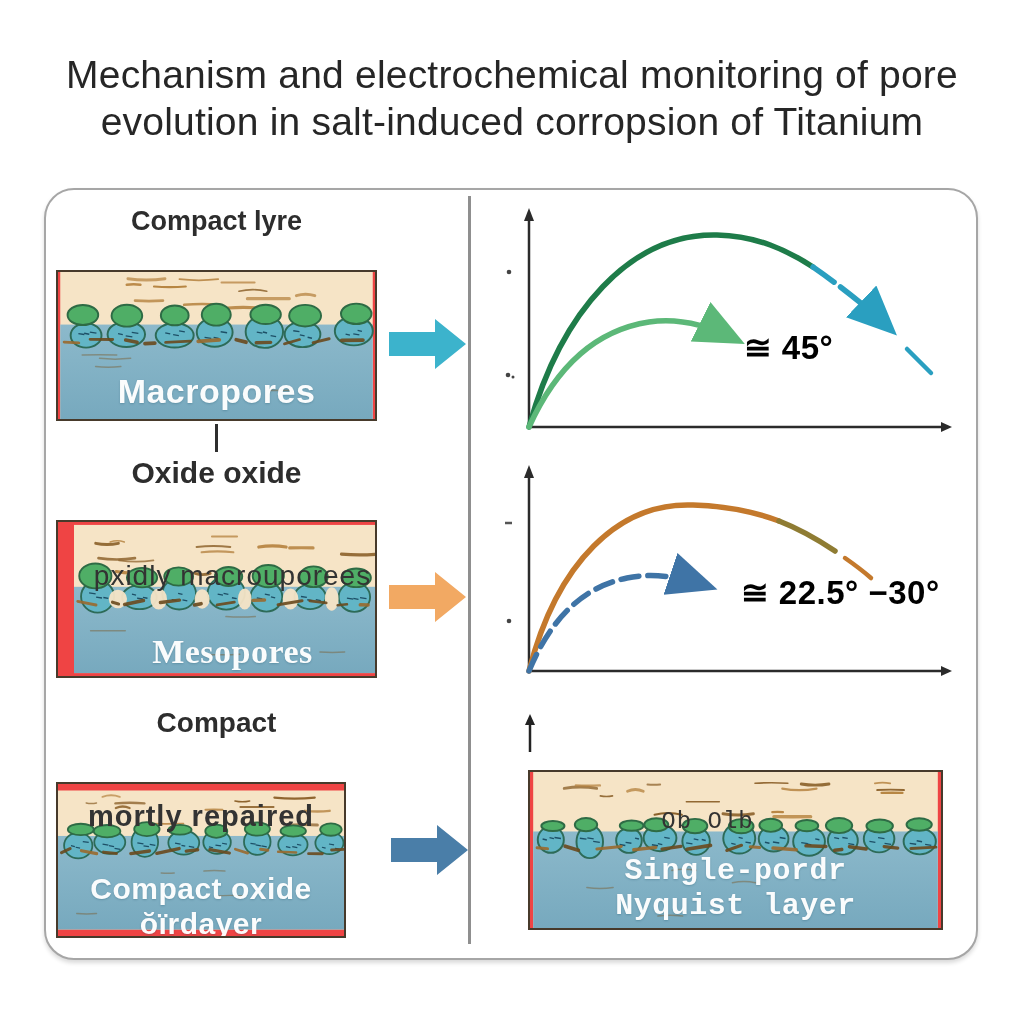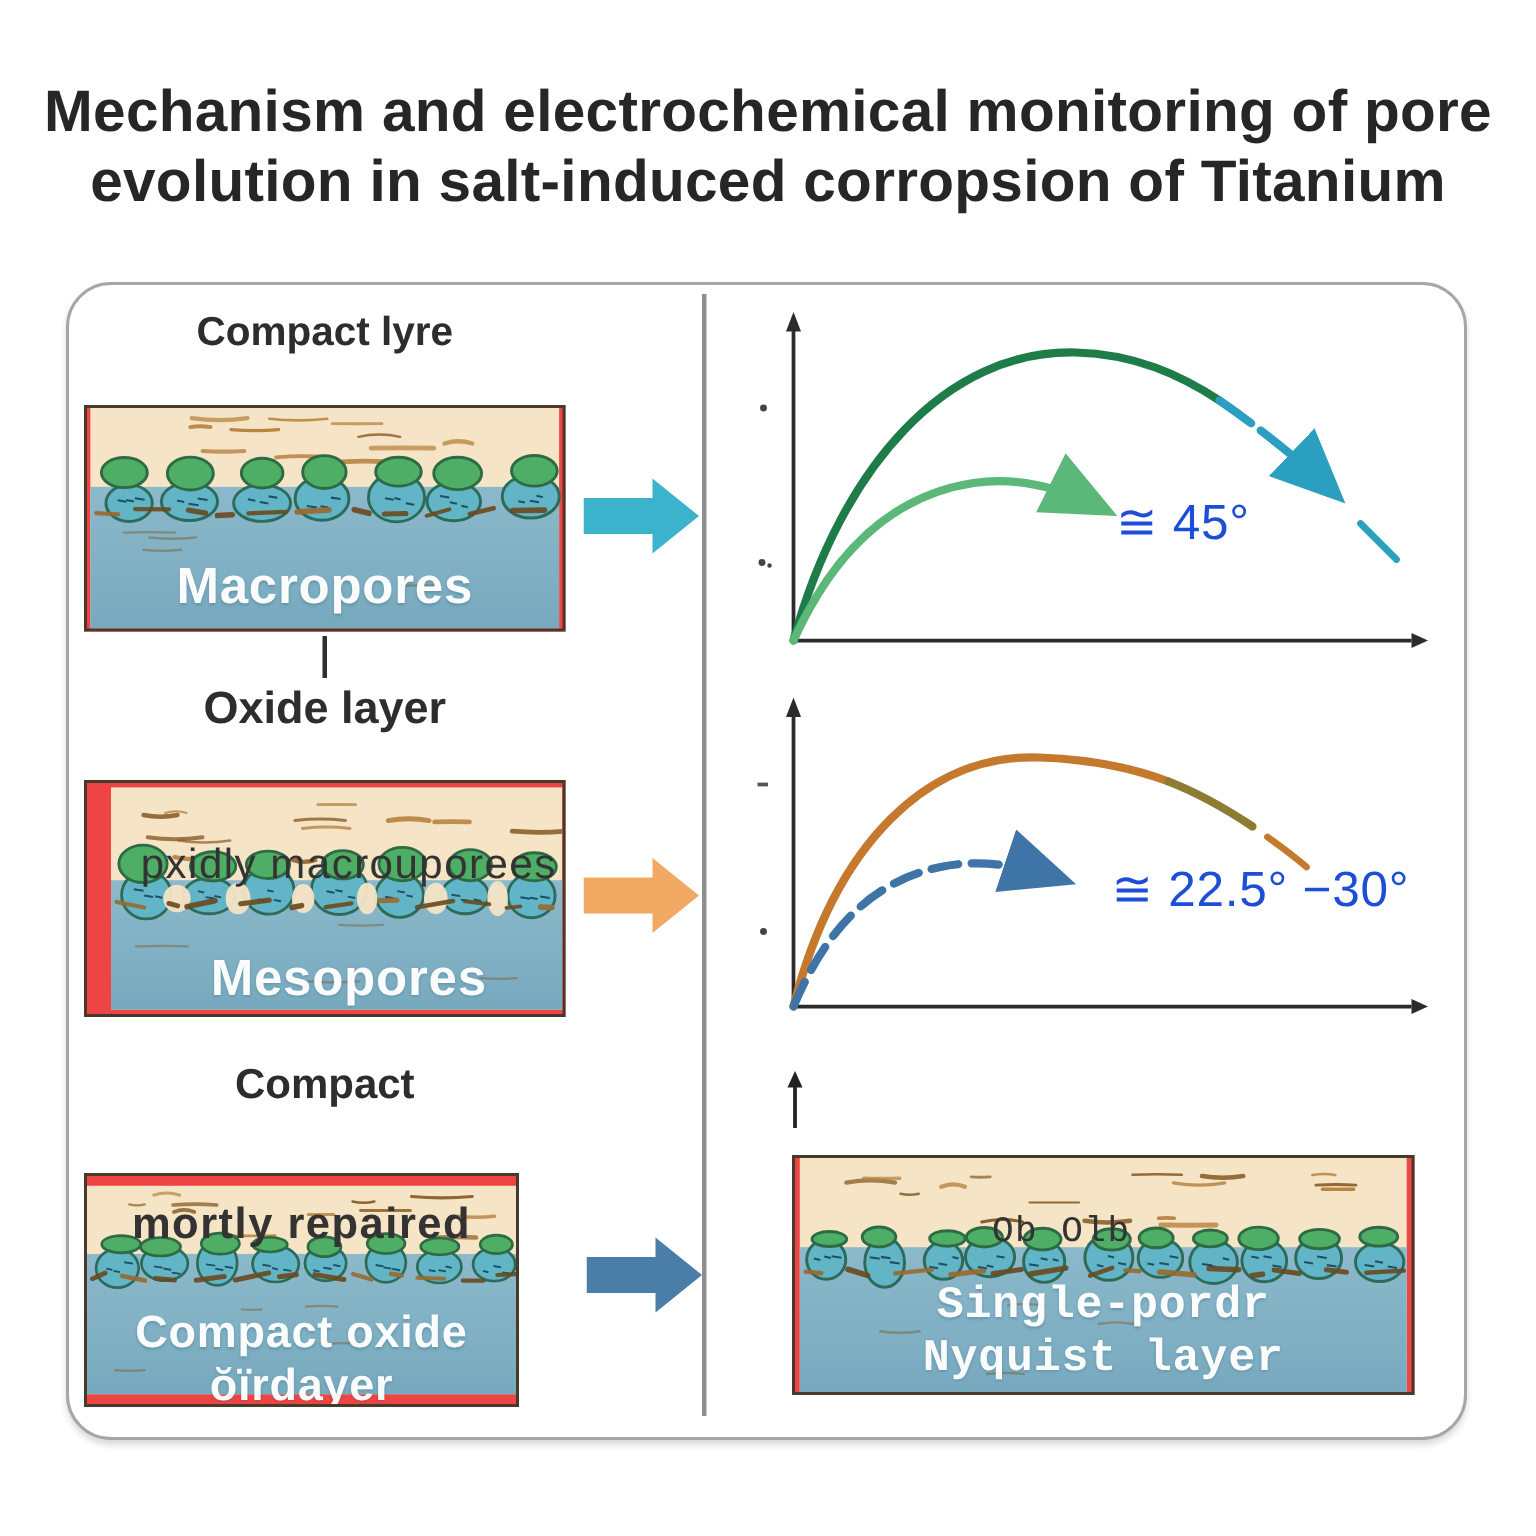--- a/index.html
+++ b/index.html
@@ -1,31 +1,31 @@
 <!DOCTYPE html>
 <html><head>
 <meta charset="utf-8">
 <style>
   html,body{margin:0;padding:0;background:#ffffff;}
   .stage{position:relative;width:1024px;height:1024px;background:#ffffff;overflow:hidden;
          font-family:"Liberation Sans",sans-serif;}
   .abs{position:absolute;}
   .title{left:0;top:52px;width:1024px;text-align:center;color:#262626;
-         font-size:39px;font-weight:700;line-height:1.2;letter-spacing:.2px;}
+         font-size:39px;font-weight:400;line-height:1.2;letter-spacing:.2px;}
   .frame{left:44px;top:188px;width:930px;height:768px;border:2.5px solid #a6a6a6;
          border-radius:30px;background:#ffffff;box-shadow:0 3px 4px rgba(0,0,0,.15);}
   .divider{left:468px;top:196px;width:2.5px;height:748px;background:#8f8f8f;}
   .rowhead{width:321px;left:56px;text-align:center;font-weight:700;color:#2d2d2d;}
   .illus{border:2.5px solid #473a2b;box-sizing:border-box;overflow:hidden;background:#ef4444;}
   .illus svg{display:block;width:100%;height:100%;}
   .ilabel{position:absolute;width:100%;text-align:center;color:rgba(255,255,255,.97);
           font-weight:700;letter-spacing:.5px;text-shadow:0 1px 2px rgba(20,70,90,.25);}
   .igarble{position:absolute;width:100%;text-align:center;color:#333333;letter-spacing:1px;}
   .connector{width:2.5px;background:#2f2f2f;}
-  .annot{color:#1d4ed8;font-size:33px;font-weight:400;letter-spacing:.5px;white-space:nowrap;}
+  .annot{color:#000000;font-size:33px;font-weight:700;letter-spacing:.5px;white-space:nowrap;}
   .plot-svg{overflow:visible;}
 </style>
 </head>
 <body>
 
 <div class="stage">
 
   <div class="abs title">
     <div>Mechanism and electrochemical monitoring of pore</div>
     <div>evolution in salt-induced corropsion of Titanium</div>
@@ -111,21 +111,21 @@
       </svg>
     <div class="ilabel" style="top:100px;font-size:34px;">Macropores</div>
   </div>
 
   <div class="abs connector" style="left:215px;top:424px;height:28px;"></div>
 
   <svg class="abs" style="left:389px;top:316px;" width="80" height="56" viewBox="0 0 80 56">
     <polygon points="0,16 46,16 46,3 77,28 46,53 46,40 0,40" fill="#3cb3cc"></polygon>
   </svg>
 
-  <div class="abs rowhead" style="top:456px;font-size:30px;">Oxide layer</div>
+  <div class="abs rowhead" style="top:456px;font-size:30px;">Oxide oxide</div>
 
   <div class="abs illus" style="left:56px;top:520px;width:321px;height:158px;padding-left:16px;">
     <svg viewBox="0 0 321 158">
         <defs>
           <linearGradient id="bg85" x1="0" y1="0" x2="0" y2="1">
             <stop offset="0%" stop-color="#8cb9cb"></stop>
             <stop offset="100%" stop-color="#77a9be"></stop>
           </linearGradient>
         </defs>
         <rect x="0" y="0" width="321" height="158" fill="#f6e4c6"></rect>
@@ -193,21 +193,21 @@
         <line x1="217.6500284904614" y1="85.18003588123247" x2="243.13642068672925" y2="80.81385765084997" stroke="#6b4a1e" stroke-width="3.288956159166992" stroke-linecap="round" opacity="0.9"></line>
         <line x1="251.4363873177208" y1="80.95839966088533" x2="268.9808344398625" y2="83.04767940565944" stroke="#6b4a1e" stroke-width="2.8607861943077295" stroke-linecap="round" opacity="0.9"></line>
         <line x1="281.08741241833195" y1="85.70259794406593" x2="291.1518569593318" y2="84.63605164084584" stroke="#6b4a1e" stroke-width="2.606713565811515" stroke-linecap="round" opacity="0.9"></line>
         <line x1="305.44705493329093" y1="85.11248869681731" x2="313.5300703798421" y2="85.39995668455958" stroke="#9a6a2e" stroke-width="3.9530067036859693" stroke-linecap="round" opacity="0.9"></line>
         <path d="M162.0619021768216,97.76308895857073 q15.620040162466466,1.0842767159920186 31.240080324932933,0" fill="none" stroke="#7a5a2c" stroke-width="1.6" stroke-linecap="round" opacity="0.45"></path>
         <path d="M262.3714003635105,135.59086466371082 q13.11642401991412,1.001198118319735 26.23284803982824,0" fill="none" stroke="#7a5a2c" stroke-width="1.6" stroke-linecap="round" opacity="0.45"></path>
         <path d="M17.698034196859226,112.95453975815326 q18.488642265554518,-0.36984095233492553 36.977284531109035,0" fill="none" stroke="#7a5a2c" stroke-width="1.6" stroke-linecap="round" opacity="0.45"></path>
         <path d="M140.30714376084507,137.91124485176988 q18.24652778939344,1.2709941843058914 36.49305557878688,0" fill="none" stroke="#7a5a2c" stroke-width="1.6" stroke-linecap="round" opacity="0.45"></path>
       </svg>
     <div class="igarble" style="top:38px;font-size:28px;">pxidly macrouporees</div>
-    <div class="ilabel" style="top:111px;font-size:34px;">Mesopores</div>
+    <div class="ilabel" style="top:111px;font-size:34px;font-family:Liberation Serif, serif;">Mesopores</div>
   </div>
 
   <svg class="abs" style="left:389px;top:569px;" width="80" height="56" viewBox="0 0 80 56">
     <polygon points="0,16 46,16 46,3 77,28 46,53 46,40 0,40" fill="#f2a963"></polygon>
   </svg>
 
   <div class="abs rowhead" style="top:707px;font-size:28px;">Compact</div>
 
   <div class="abs illus" style="left:56px;top:782px;width:290px;height:156px;">
     <svg viewBox="0 0 321 156">

